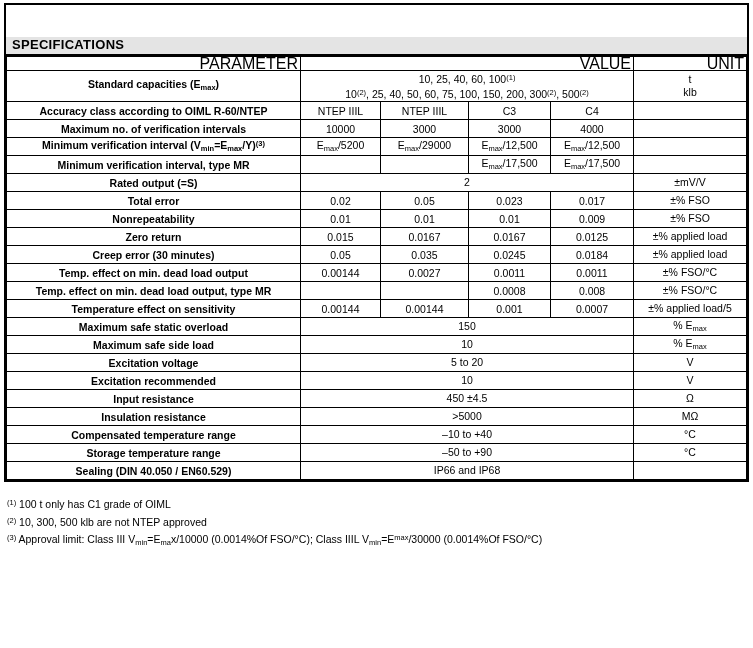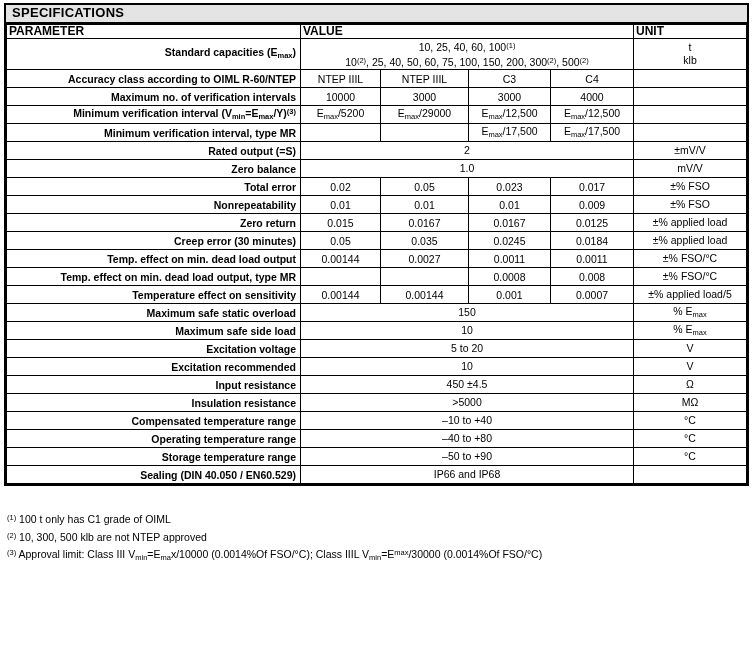--- a/index.html
+++ b/index.html
@@ -23,58 +23,59 @@
     border:2px solid var(--border-color);
   }
   .title-bar{
     background:var(--title-bg);
     border-bottom:2px solid var(--border-color);
     font-weight:bold;
     font-size:13px;
     letter-spacing:0.3px;
     padding:1px 6px 2px 6px;
     line-height:14px;
+    margin-top:32px;
   }
   table.spec-table{
     border-collapse:collapse;
     width:100%;
     table-layout:fixed;
   }
   .spec-table th,.spec-table td{
     border:1px solid var(--border-color);
     overflow:hidden;
     white-space:nowrap;
   }
   .spec-table thead th{
     height:14px;
     padding:0 2px;
-    font-size:12px;
-    font-weight:bold;
-    text-align:left;
+    font-size:16px;
+    font-weight:normal;
+    text-align:right;
     line-height:13px;
   }
   td.param{
     font-weight:bold;
     font-size:10.5px;
-    text-align:right;
+    text-align:center;
     padding:0 4px;
     height:18px;
     line-height:12px;
   }
   td.val,td.unit{
     font-size:10.5px;
     text-align:center;
     padding:0 2px;
     line-height:12px;
   }
   td.val div,td.unit div{line-height:13px;}
   sub{font-size:7.5px;vertical-align:-2px;}
   sup{font-size:7.5px;vertical-align:3px;}
   .footnotes{
-    margin-top:24px;
+    margin-top:13px;
     padding-left:3px;
   }
   .footnote{
     font-size:10.5px;
     line-height:15.5px;
     white-space:nowrap;
   }
 </style>
 </head>
 <body>
@@ -153,29 +154,20 @@
           <tr>
             <td class="param">Rated output (=S)</td>
             <td class="val" colspan="4">
               <div>2</div>
             </td>
             <td class="unit">
               <div>±mV/V</div>
             </td>
           </tr>
           <tr>
-            <td class="param">Zero balance</td>
-            <td class="val" colspan="4">
-              <div>1.0</div>
-            </td>
-            <td class="unit">
-              <div>mV/V</div>
-            </td>
-          </tr>
-          <tr>
             <td class="param">Total error</td>
             <td class="val">0.02</td>
             <td class="val">0.05</td>
             <td class="val">0.023</td>
             <td class="val">0.017</td>
             <td class="unit">
               <div>±% FSO</div>
             </td>
           </tr>
           <tr>
@@ -289,29 +281,20 @@
               <div>&gt;5000</div>
             </td>
             <td class="unit">
               <div>MΩ</div>
             </td>
           </tr>
           <tr>
             <td class="param">Compensated temperature range</td>
             <td class="val" colspan="4">
               <div>–10 to +40</div>
-            </td>
-            <td class="unit">
-              <div>°C</div>
-            </td>
-          </tr>
-          <tr>
-            <td class="param">Operating temperature range</td>
-            <td class="val" colspan="4">
-              <div>–40 to +80</div>
             </td>
             <td class="unit">
               <div>°C</div>
             </td>
           </tr>
           <tr>
             <td class="param">Storage temperature range</td>
             <td class="val" colspan="4">
               <div>–50 to +90</div>
             </td>

